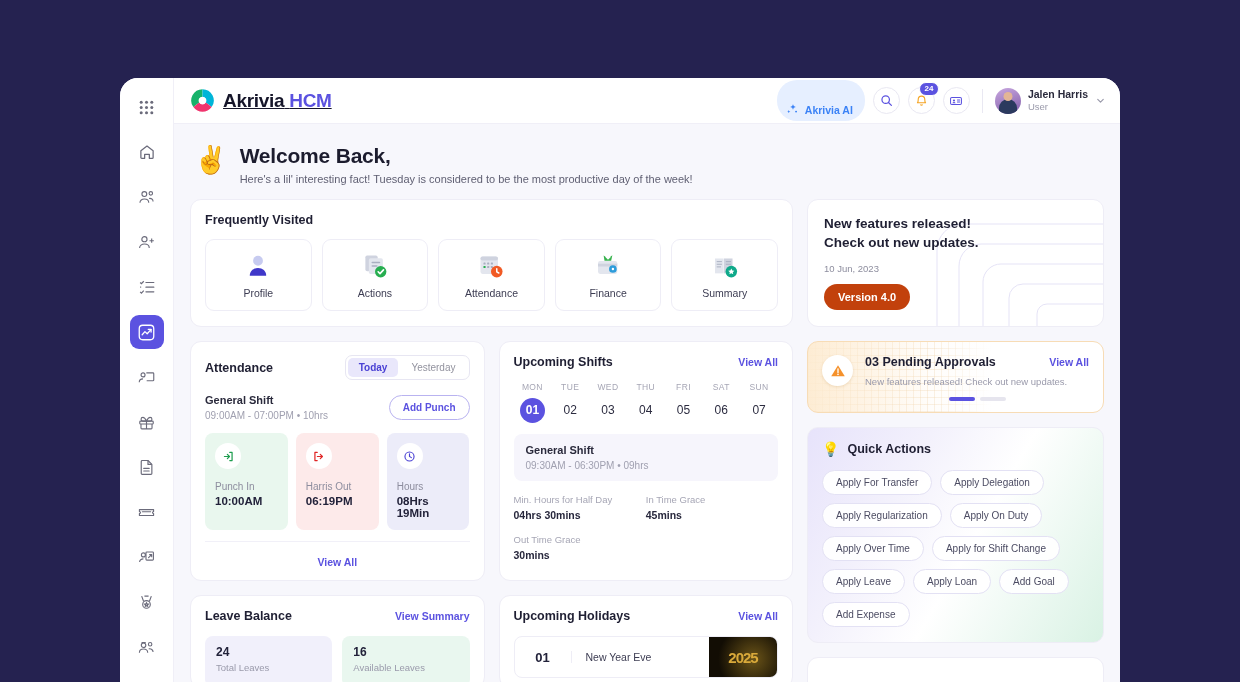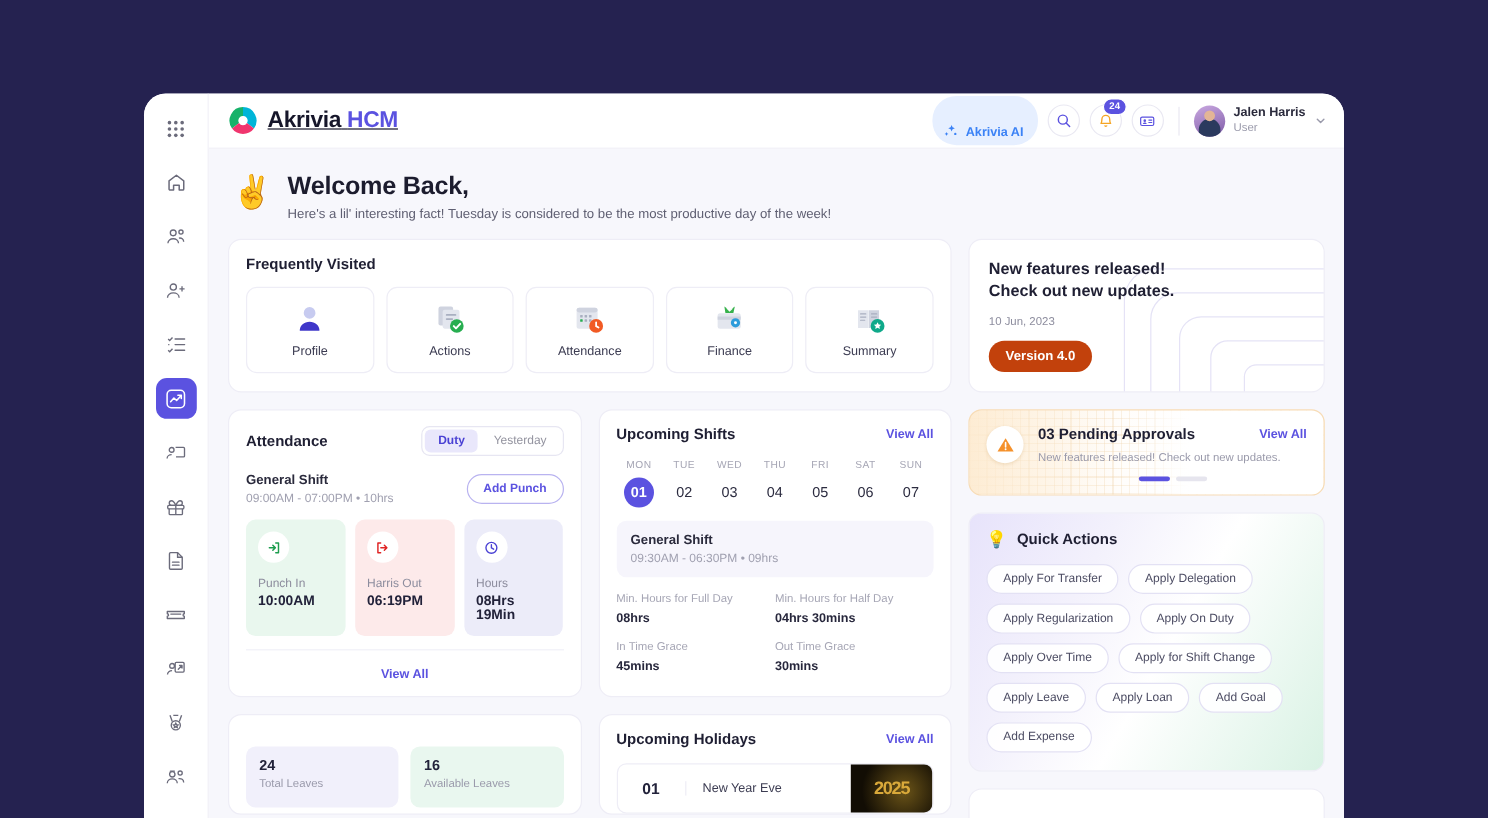--- a/index.html
+++ b/index.html
@@ -523,21 +523,21 @@
 
               </div>
             </section>
 
             <div class="row2">
 
               <section class="card att">
                 <div class="att-head">
                   <div class="card-title">Attendance</div>
                   <div class="seg">
-                    <div class="seg-opt active">Duty</div>
+                    <div class="seg-opt active">Today</div>
                     <div class="seg-opt">Yesterday</div>
                   </div>
                 </div>
 
                 <div class="shift-line">
                   <div>
                     <div class="shift-name">General Shift</div>
                     <div class="shift-time">09:00AM - 07:00PM • 10hrs</div>
                   </div>
                   <button class="btn-outline">Add Punch</button>
@@ -618,41 +618,41 @@
                   </div>
                 </div>
 
                 <div class="shift-box">
                   <div class="shift-box-name">General Shift</div>
                   <div class="shift-box-time">09:30AM - 06:30PM • 09hrs</div>
                 </div>
 
                 <div class="stats">
                   <div class="stat">
-                    <div class="stat-k">Min. Hours for Full Day</div>
-                    <div class="stat-v">08hrs</div>
-                  </div>
-                  <div class="stat">
                     <div class="stat-k">Min. Hours for Half Day</div>
                     <div class="stat-v">04hrs 30mins</div>
                   </div>
                   <div class="stat">
                     <div class="stat-k">In Time Grace</div>
                     <div class="stat-v">45mins</div>
                   </div>
                   <div class="stat">
                     <div class="stat-k">Out Time Grace</div>
                     <div class="stat-v">30mins</div>
                   </div>
                 </div>
               </section>
             </div>
 
             <div class="row2">
               <section class="card lb">
+                <div class="lb-head">
+                  <div class="card-title">Leave Balance</div>
+                  <span class="link">View Summary</span>
+                </div>
                 <div class="lb-row">
                   <div class="lb-box c0">
                     <div class="lb-num">24</div>
                     <div class="lb-lbl">Total Leaves</div>
                   </div>
                   <div class="lb-box c1">
                     <div class="lb-num">16</div>
                     <div class="lb-lbl">Available Leaves</div>
                   </div>
                 </div>

